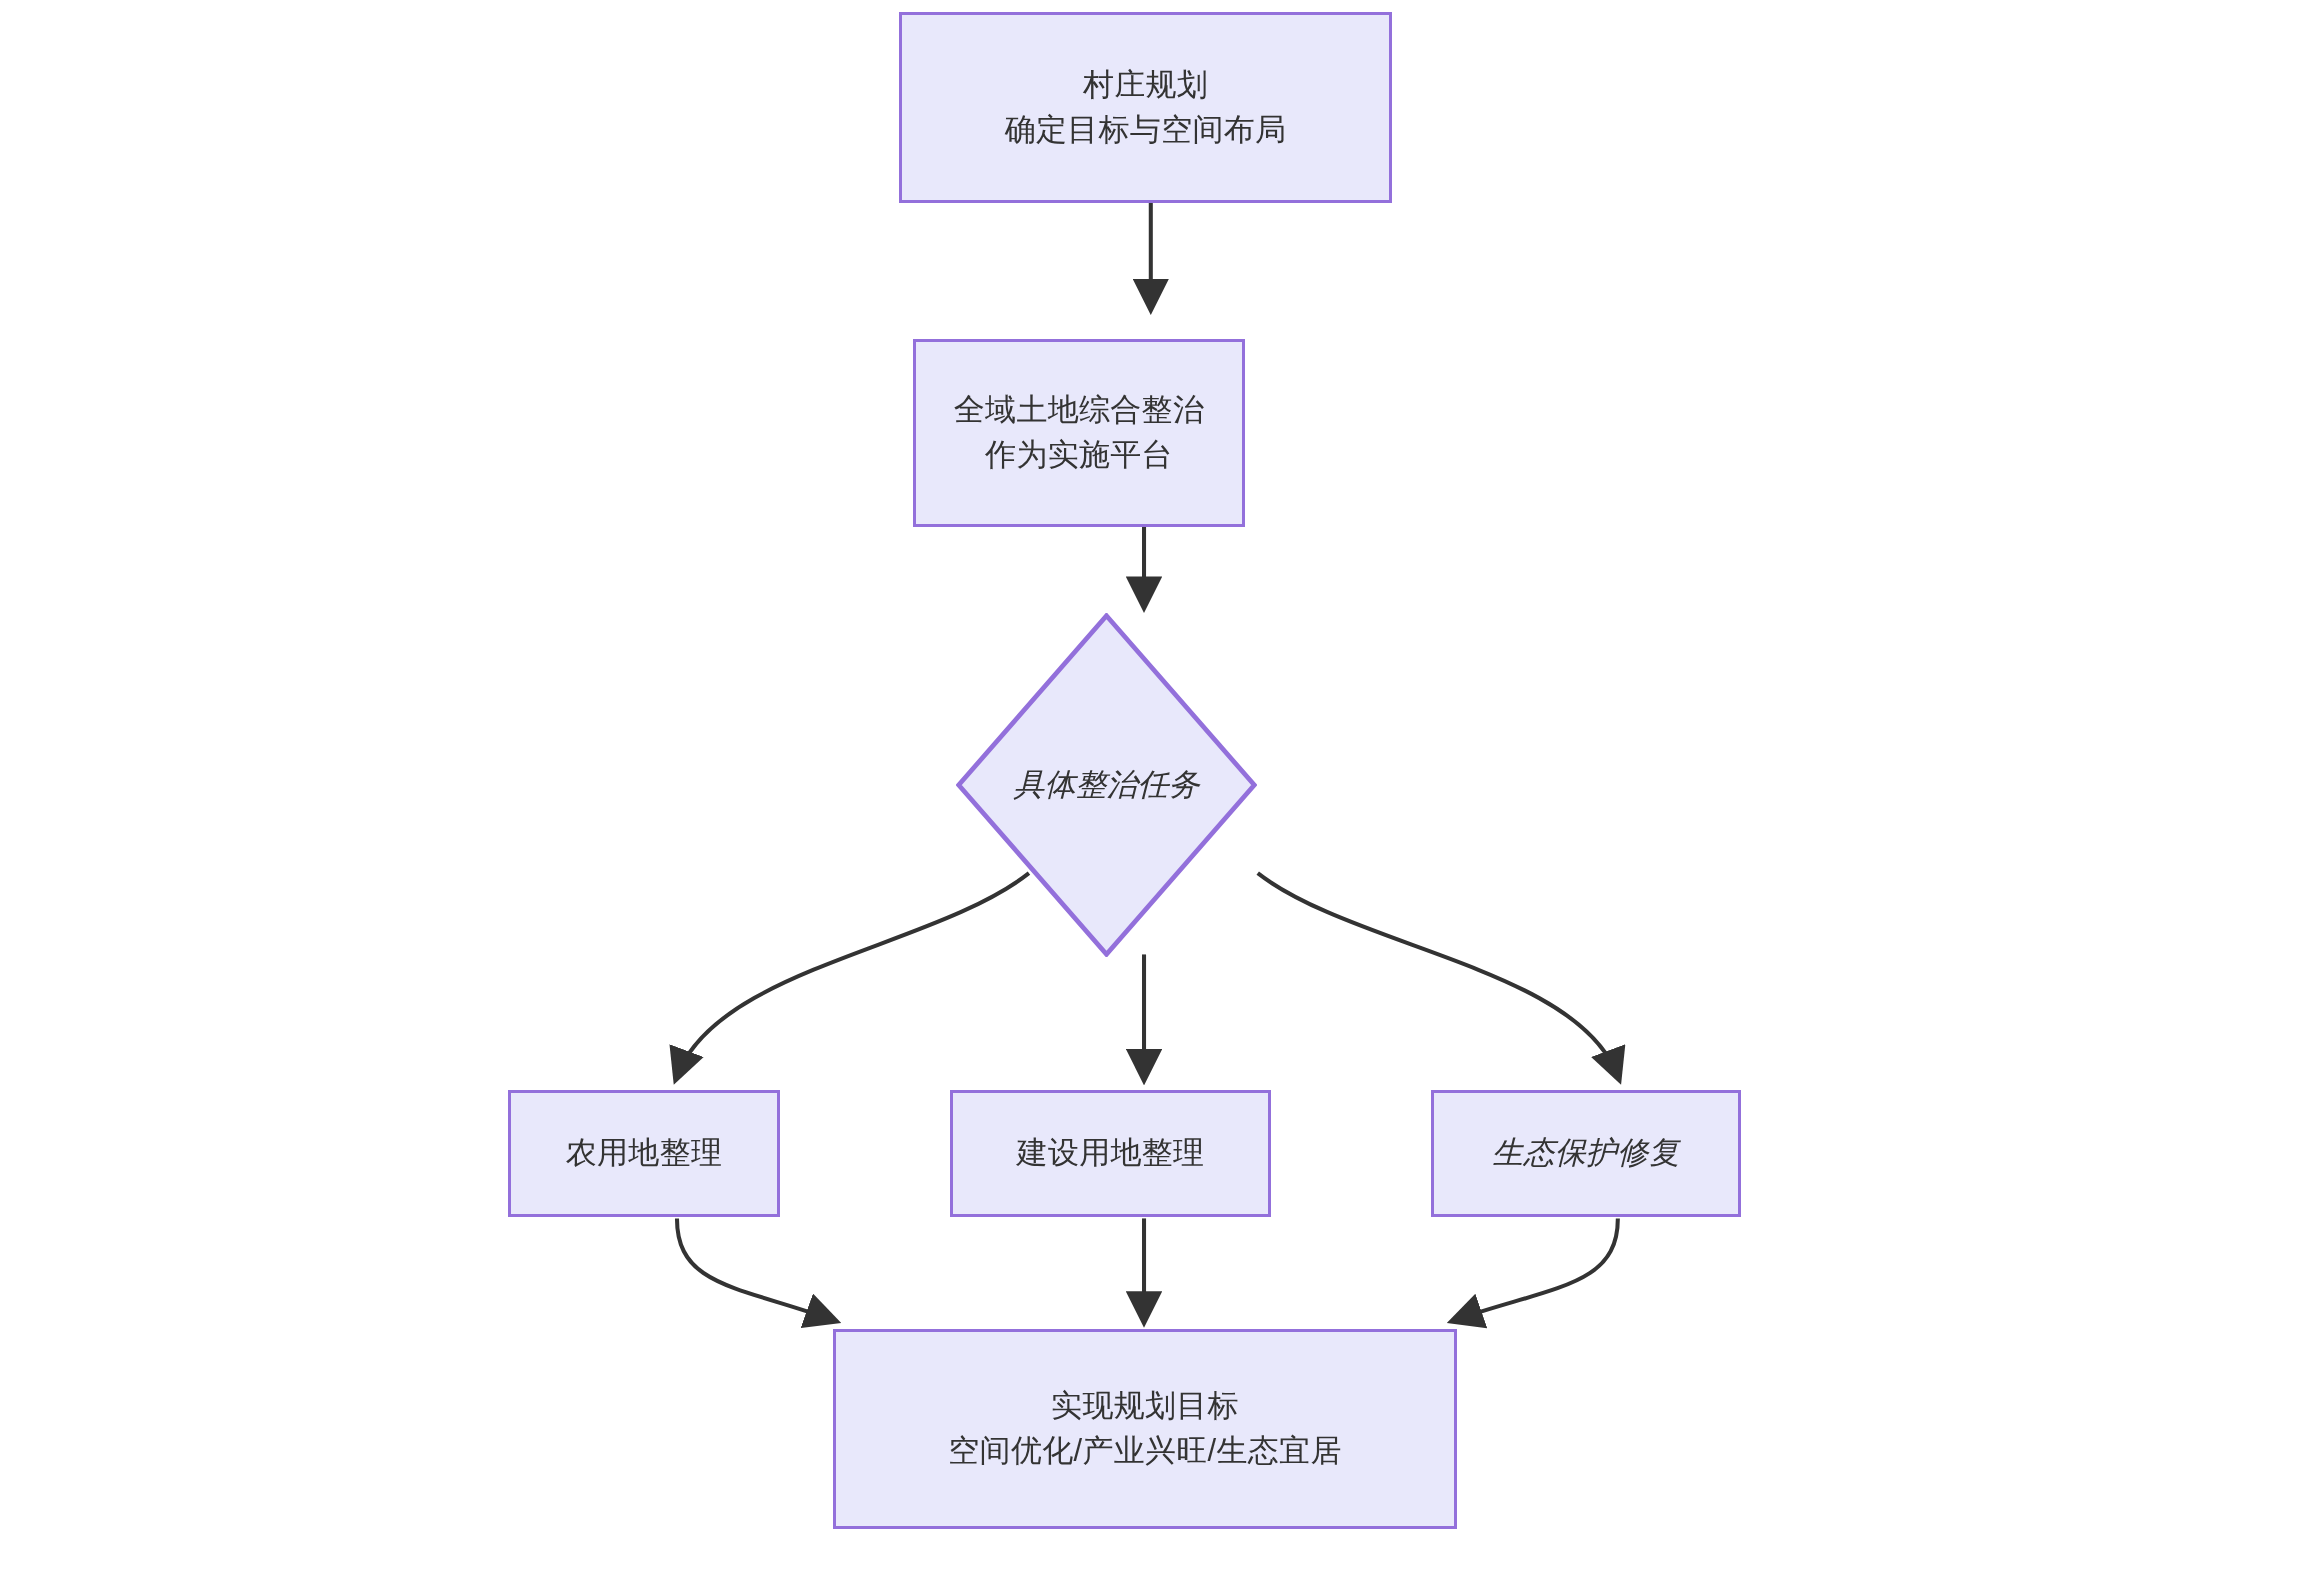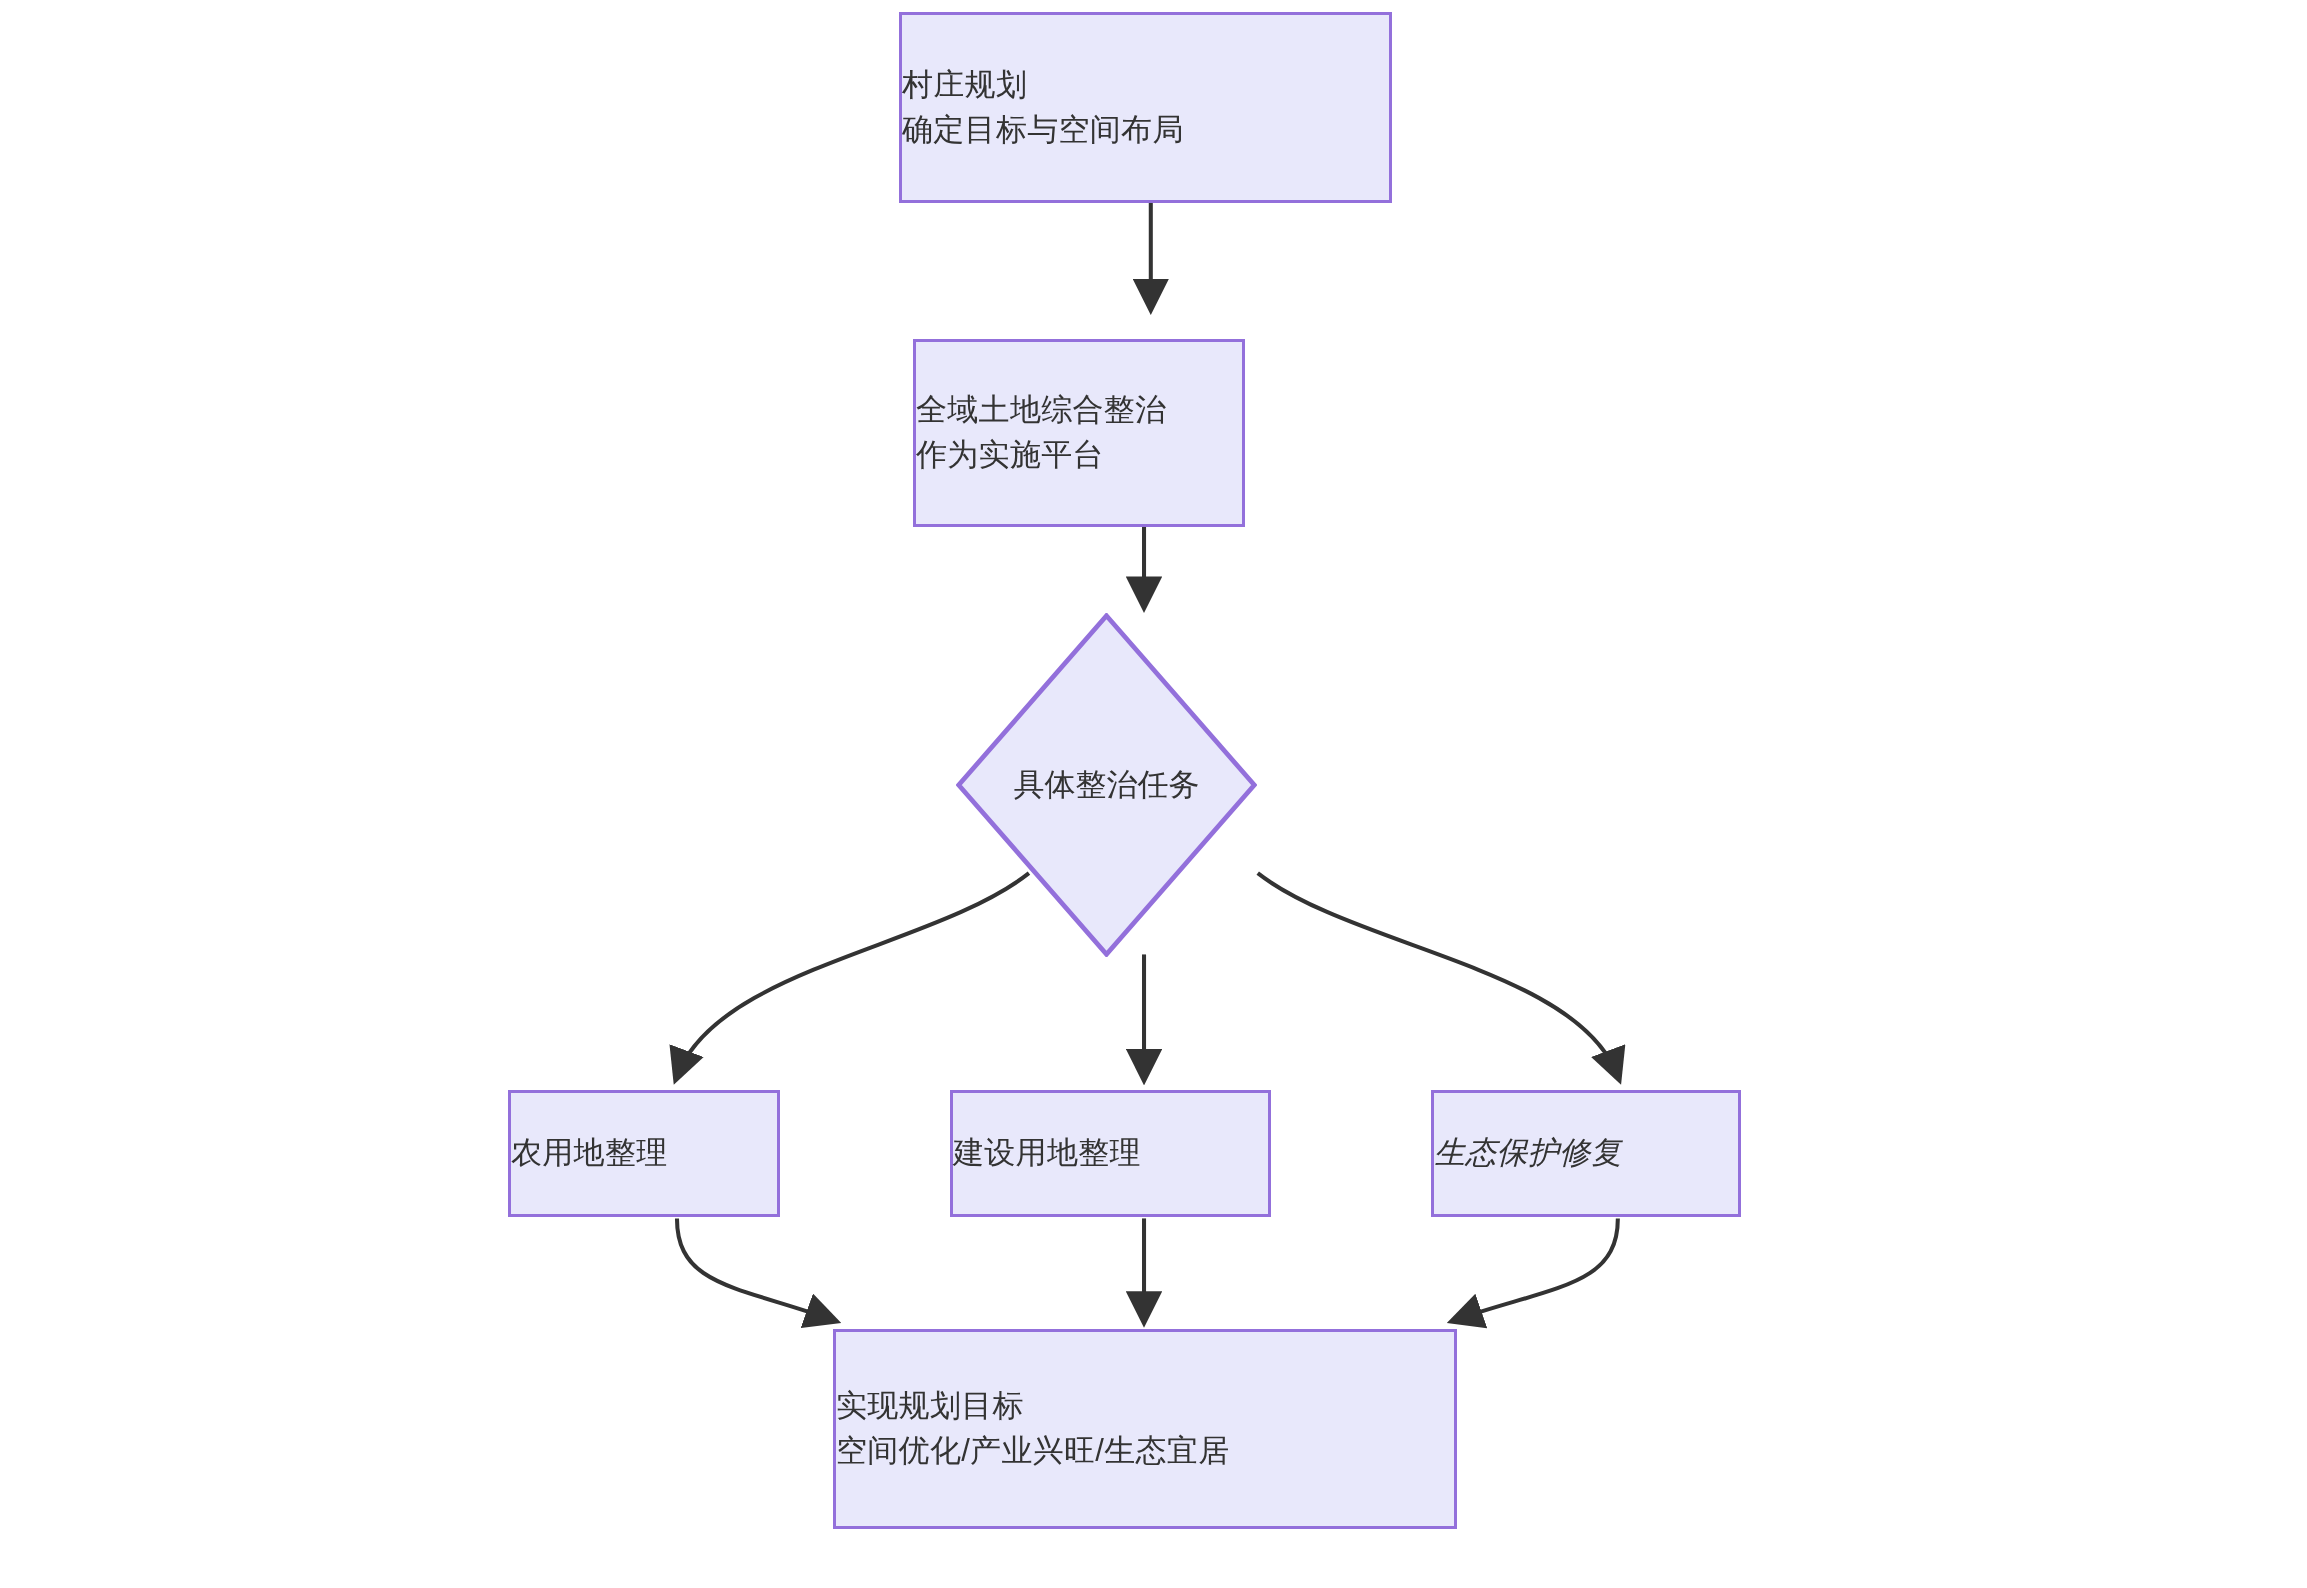--- a/index.html
+++ b/index.html
@@ -27,21 +27,21 @@
     pointer-events: none;
   }
   .node {
     position: absolute;
     box-sizing: border-box;
     background: #E8E8FB;
     border: 3.4px solid #9370DB;
     display: flex;
     align-items: center;
     justify-content: center;
-    text-align: left;
+    text-align: center;
     color: #333333;
     font-size: 31px;
     line-height: 1.45;
     letter-spacing: 0.3px;
     z-index: 2;
   }
   .node .label {
     display: block;
     width: 100%;
     white-space: pre-line;
@@ -61,20 +61,21 @@
     position: absolute;
     left: 0; top: 0;
     width: 100%; height: 100%;
     display: flex;
     align-items: center;
     justify-content: center;
     color: #333333;
     font-size: 31px;
     line-height: 1.45;
     text-align: center;
+    font-style: italic;
   }
 </style>
 </head>
 <body>
 
 <div id="stage">
 
   <svg id="edges" viewBox="0 0 3408 2346" xmlns="http://www.w3.org/2000/svg">
     <defs>
       <marker id="arrow" viewBox="0 0 12 12" refX="9" refY="6" markerWidth="9" markerHeight="9" orient="auto-start-reverse" markerUnits="strokeWidth">

